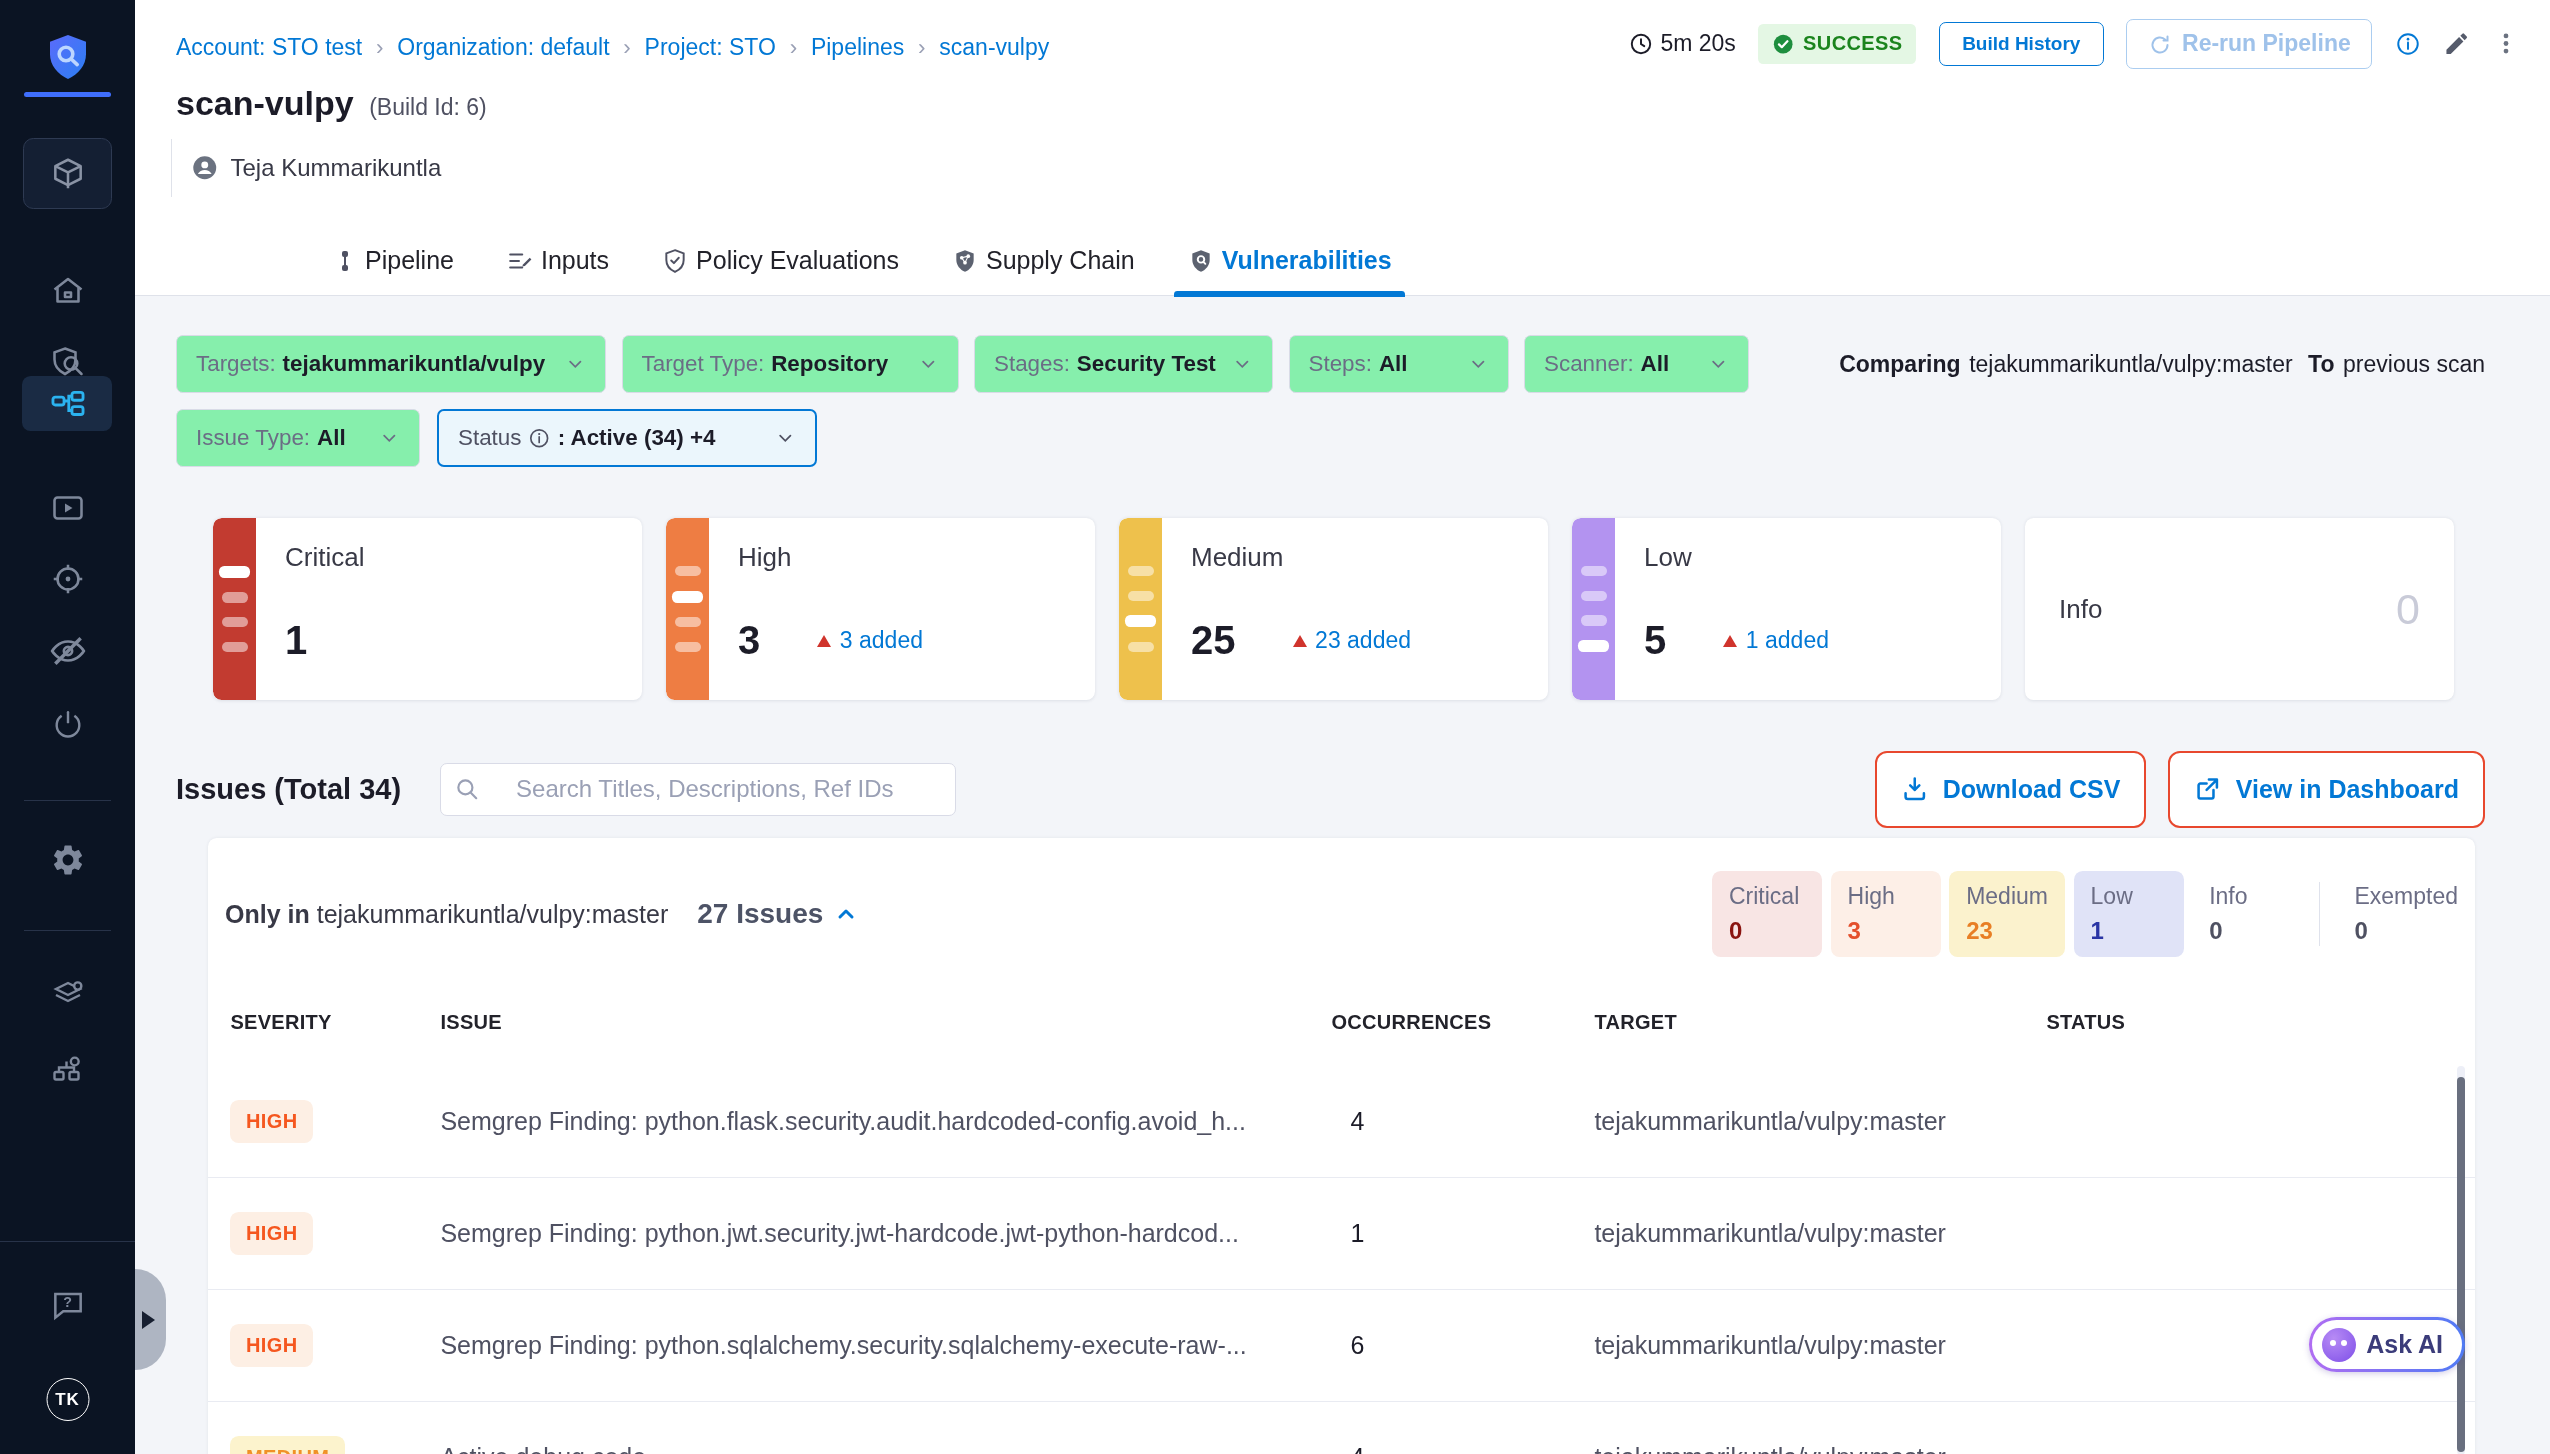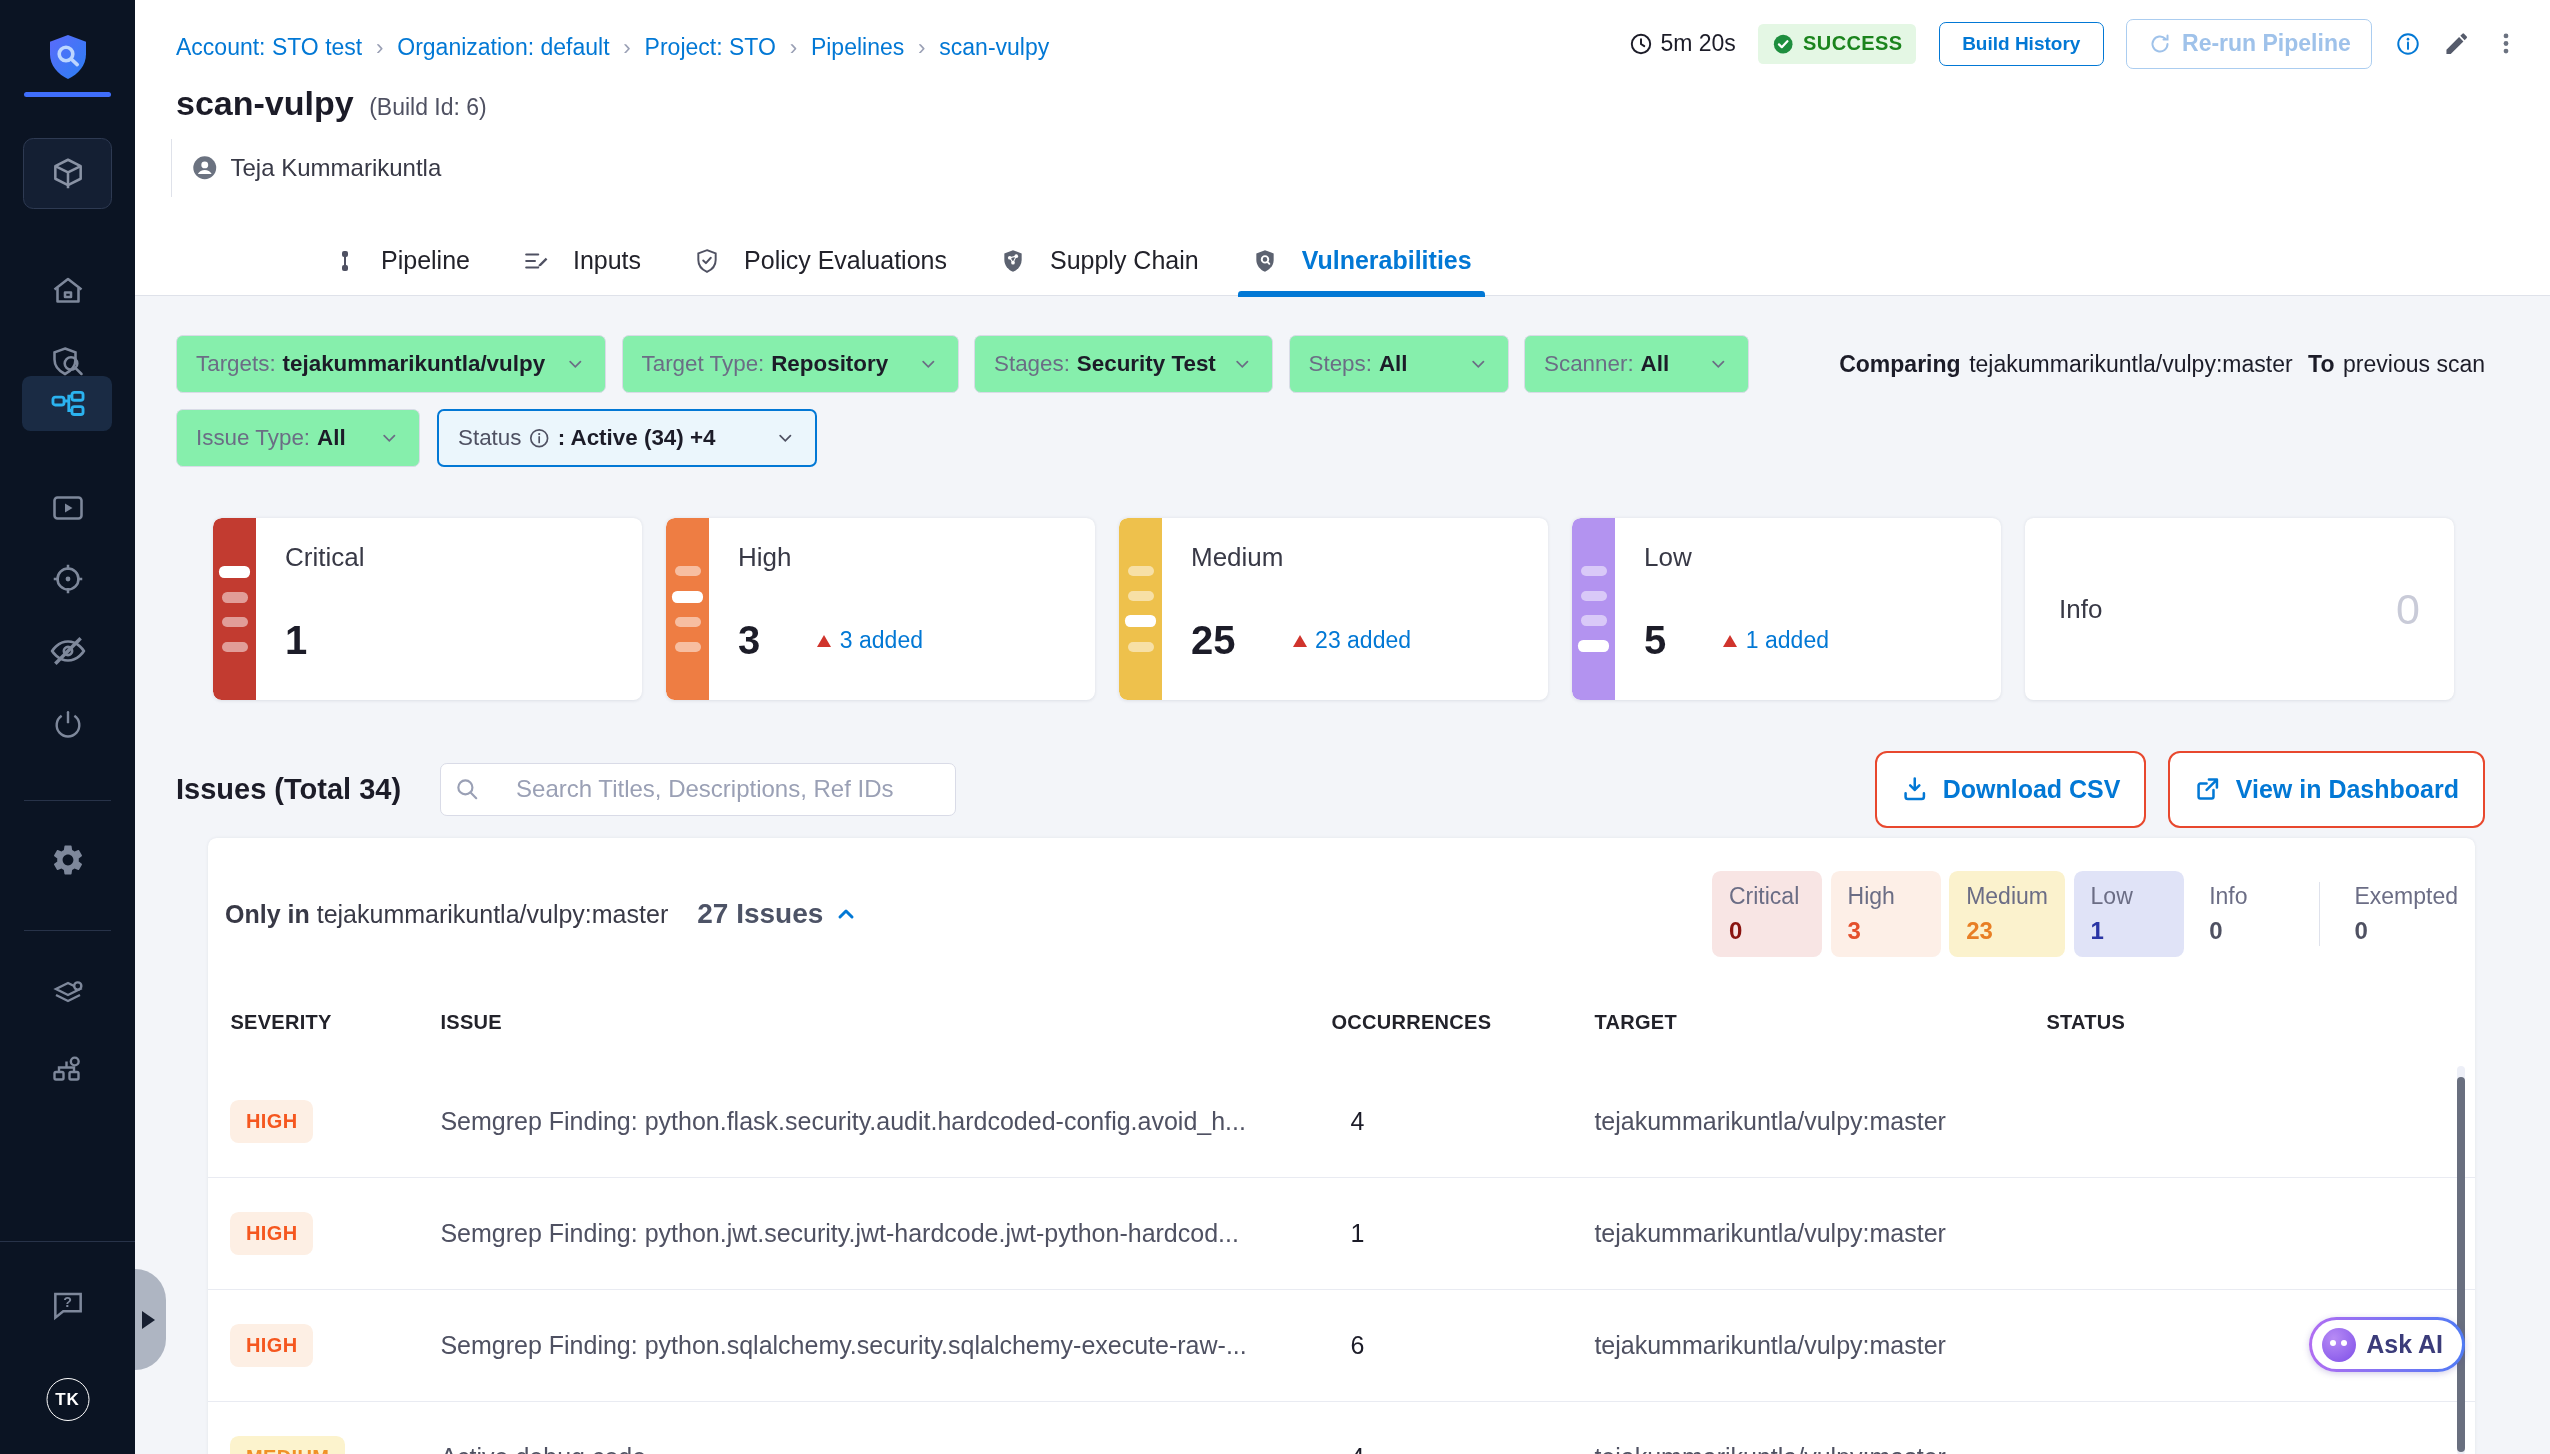--- a/index.html
+++ b/index.html
@@ -24,28 +24,28 @@
   .expand-handle .tri { width:0; height:0; border-top:9.5px solid transparent; border-bottom:9.5px solid transparent; border-left:13.8px solid #171f30; margin-left:-3.4px; }
 
   
   .header { position:absolute; left:135px; top:0; right:0; height:296px; background:#ffffff; border-bottom:1.7px solid #dfe2ea; z-index:3; }
   .breadcrumb { position:absolute; left:41px; top:34px; display:flex; align-items:center; gap:13.8px; font-size:23px; color:#0278d5; }
   .crumb-sep { color:#9aa0b5; font-size:22.4px; }
   .top-controls { position:absolute; right:31px; top:19px; display:flex; align-items:center; gap:22.4px; }
   .duration { display:flex; align-items:center; gap:6px; font-size:23px; color:#1c1c28; }
   .status-badge { display:flex; align-items:center; gap:8.6px; background:#e4f7e4; border-radius:5.2px; padding:8.6px 13.8px; color:#1b841d; font-size:20px; font-weight:bold; letter-spacing:0.4px; }
   .btn-outline-blue { display:flex; align-items:center; gap:10.3px; border:1.7px solid #0278d5; border-radius:6.9px; background:#fff; color:#0278d5; font-size:19px; font-weight:600; padding:10.3px 22.4px; }
-  .btn-disabled { display:flex; align-items:center; gap:10.3px; border:1.7px solid #abcdf0; border-radius:6.9px; background:#fff; color:#9fc2ea; font-size:23px; font-weight:600; padding:10.3px 20.6px; }
+  .btn-disabled { display:flex; align-items:flex-end; gap:10.3px; border:1.7px solid #abcdf0; border-radius:6.9px; background:#fff; color:#9fc2ea; font-size:23px; font-weight:600; padding:10.3px 20.6px; }
   .icon-btn { display:flex; align-items:center; justify-content:center; }
   .title-row { position:absolute; left:41px; top:84px; display:flex; align-items:baseline; gap:15.5px; }
   .page-title { font-size:34px; font-weight:bold; color:#1c1c28; }
   .build-id { font-size:23px; color:#4f5162; }
   .author-row { position:absolute; left:36px; top:139px; display:flex; align-items:center; gap:12px; border-left:0.9px solid #dfe2ea; padding-left:19px; height:58px; font-size:24px; color:#383946; }
   .tabs { position:absolute; left:198px; bottom:0; display:flex; gap:53px; }
-  .tab { position:relative; display:flex; align-items:center; gap:24px; height:69px; font-size:25px; color:#22222a; font-weight:500; }
+  .tab { position:relative; display:flex; align-items:center; gap:8px; height:69px; font-size:25px; color:#22222a; font-weight:500; }
   .tab.active { color:#0278d5; font-weight:bold; }
   .tab.active::after { content:""; position:absolute; left:-13.8px; right:-13.8px; bottom:-1.7px; height:6px; background:#0278d5; border-radius:3.4px 3.4px 0 0; }
 
   
   .pill { display:flex; align-items:center; justify-content:space-between; gap:13.8px; background:#86efac; border:1.3px solid #d9dbe7; border-radius:6.9px; height:58px; padding:0 19px; font-size:22.4px; }
   .pill .lbl { color:#6b6d85; white-space:nowrap; }
   .pill .val { color:#1c1c28; font-weight:600; white-space:nowrap; margin-left:6.9px; }
   .filters-row1 { position:absolute; left:176px; top:335px; display:flex; gap:15.5px; }
   .filters-row2 { position:absolute; left:176px; top:409px; display:flex; gap:17px; }
   .pill.status-pill { background:#ebf6fc; border:2.1px solid #0278d5; }

